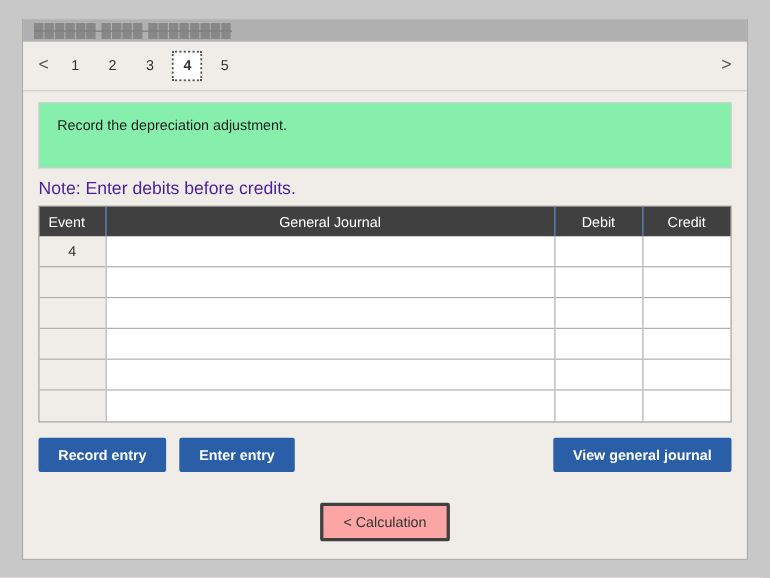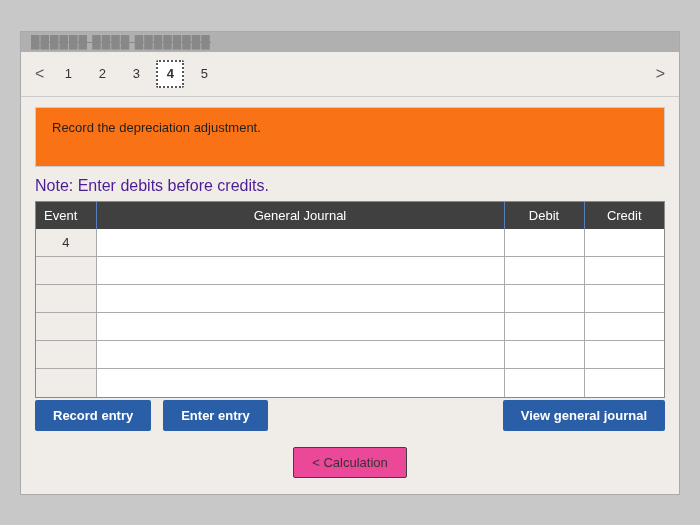--- a/index.html
+++ b/index.html
@@ -60,21 +60,21 @@
       border: 2px dotted #555;
       background: #fff;
       font-weight: bold;
     }
 
     .nav-spacer { flex: 1; }
 
     
     .instruction-box {
       margin: 10px 14px;
-      background: #f97316;
+      background: #86efac;
       border: 1px solid #ccc;
       padding: 12px 16px;
       min-height: 60px;
     }
 
     .instruction-text {
       font-size: 13px;
       color: #222;
     }
 
@@ -150,21 +150,21 @@
     }
 
     .journal-table tbody td.num-col {
       width: 80px;
     }
 
     
     .buttons-row {
       display: flex;
       align-items: center;
-      padding: 2px 14px;
+      padding: 14px 14px;
       gap: 12px;
     }
 
     .btn {
       padding: 8px 18px;
       border: none;
       font-size: 13px;
       cursor: pointer;
       border-radius: 2px;
       font-weight: bold;
@@ -195,22 +195,22 @@
       color: #333;
       font-size: 13px;
       cursor: pointer;
       border-radius: 2px;
       display: flex;
       align-items: center;
       gap: 4px;
     }
 
     .bottom-btn.active-outline {
-      border: 1px solid #404040;
-      background: #ec4899;
+      border: 3px solid #404040;
+      background: #fca5a5;
     }
 
     .header-stripe {
       background: #b0b0b0;
       height: 20px;
       display: flex;
       align-items: center;
       padding: 0 10px;
       font-size: 11px;
       color: #555;

